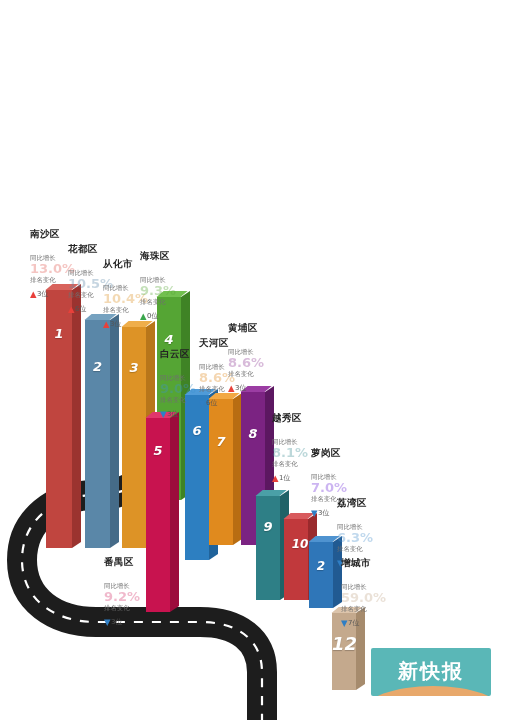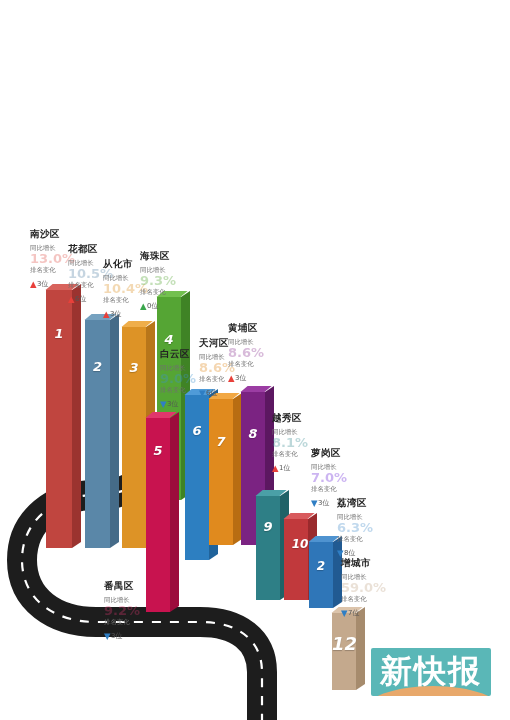--- a/index.html
+++ b/index.html
@@ -25,21 +25,21 @@
     font-size:6.6px;color:#8a8a8a;line-height:11px;margin-top:2px;white-space:nowrap;
   }
 
   
   .lbl{position:absolute;width:62px;}
   .lbl .dist{
     font-size:9.6px;font-weight:bold;color:#232323;line-height:12px;
     white-space:nowrap;letter-spacing:.3px;
   }
   .lbl .cap{
-    font-size:6.4px;color:#6f6f6f;line-height:9px;margin-top:4px;white-space:nowrap;
+    font-size:6.4px;color:#6f6f6f;line-height:9px;margin-top:14px;white-space:nowrap;
   }
   .lbl .pct{
     font-size:13px;font-weight:bold;line-height:13px;margin-top:-1px;
     white-space:nowrap;opacity:.34;
   }
   .lbl .cap2{
     font-size:6.4px;color:#6f6f6f;line-height:9px;margin-top:1px;white-space:nowrap;
   }
   .lbl .rank{
     font-size:6.9px;line-height:10px;margin-top:4px;white-space:nowrap;font-weight:bold;
@@ -63,21 +63,21 @@
   }
 
   
   .logo{
     position:absolute;left:371px;top:648px;width:120px;height:48px;
     background:#5ab7b7;border-radius:2px;
     display:flex;align-items:center;justify-content:center;
     overflow:hidden;
   }
   .logo .logotext{
-    color:#ffffff;font-size:32px;font-weight:bold;letter-spacing:2px;
+    color:#ffffff;font-size:20px;font-weight:bold;letter-spacing:2px;
     font-family:"DejaVu Sans","Liberation Sans",sans-serif;line-height:30px;
     margin-top:-3px;
   }
   .logo .swoosh{
     position:absolute;left:-8px;bottom:-16px;width:140px;height:26px;
     background:#e8a86b;border-radius:50% 50% 0 0 / 100% 100% 0 0;
   }
 </style>
 </head>
 <body>
@@ -200,21 +200,21 @@
         <div class="cap2">排名变化</div>
         <div class="rank"><span class="arw up">▲</span><span class="rtxt">3位</span></div>
       </div>
       <div class="lbl" style="left: 140px; top: 250px;">
         <div class="dist">海珠区</div>
         <div class="cap">同比增长</div>
         <div class="pct" style="color: rgb(85, 165, 52);">9.3%</div>
         <div class="cap2">排名变化</div>
         <div class="rank"><span class="arw flat">▲</span><span class="rtxt">0位</span></div>
       </div>
-      <div class="lbl" style="left: 104px; top: 580px;">
+      <div class="lbl" style="left: 104px; top: 556px;">
         <div class="dist">番禺区</div>
         <div class="cap">同比增长</div>
         <div class="pct" style="color: rgb(212, 53, 107);">9.2%</div>
         <div class="cap2">排名变化</div>
         <div class="rank"><span class="arw down">▼</span><span class="rtxt">3位</span></div>
       </div>
       <div class="lbl" style="left: 160px; top: 348px;">
         <div class="dist">白云区</div>
         <div class="cap">同比增长</div>
         <div class="pct" style="color: rgb(61, 146, 207);">9.0%</div>

